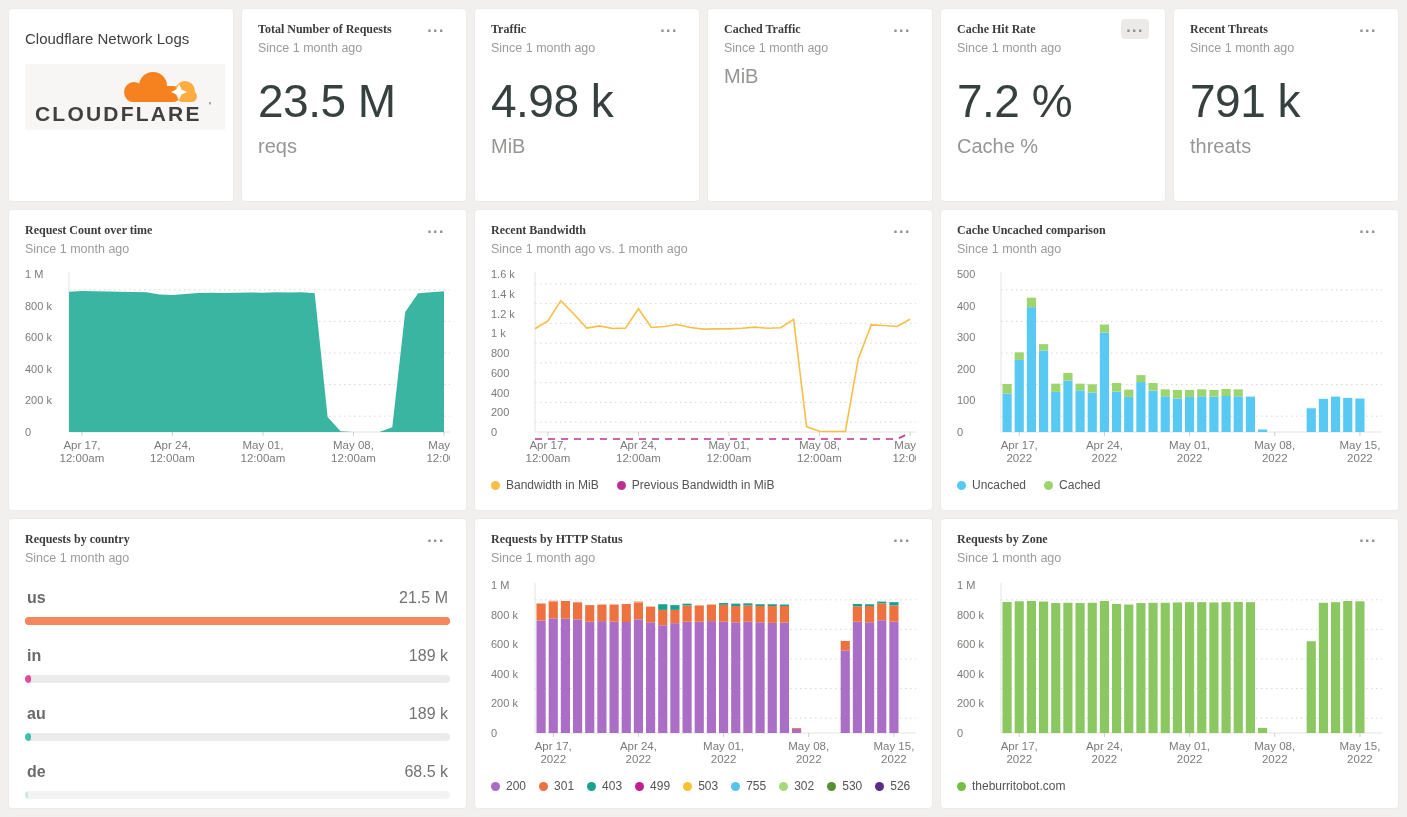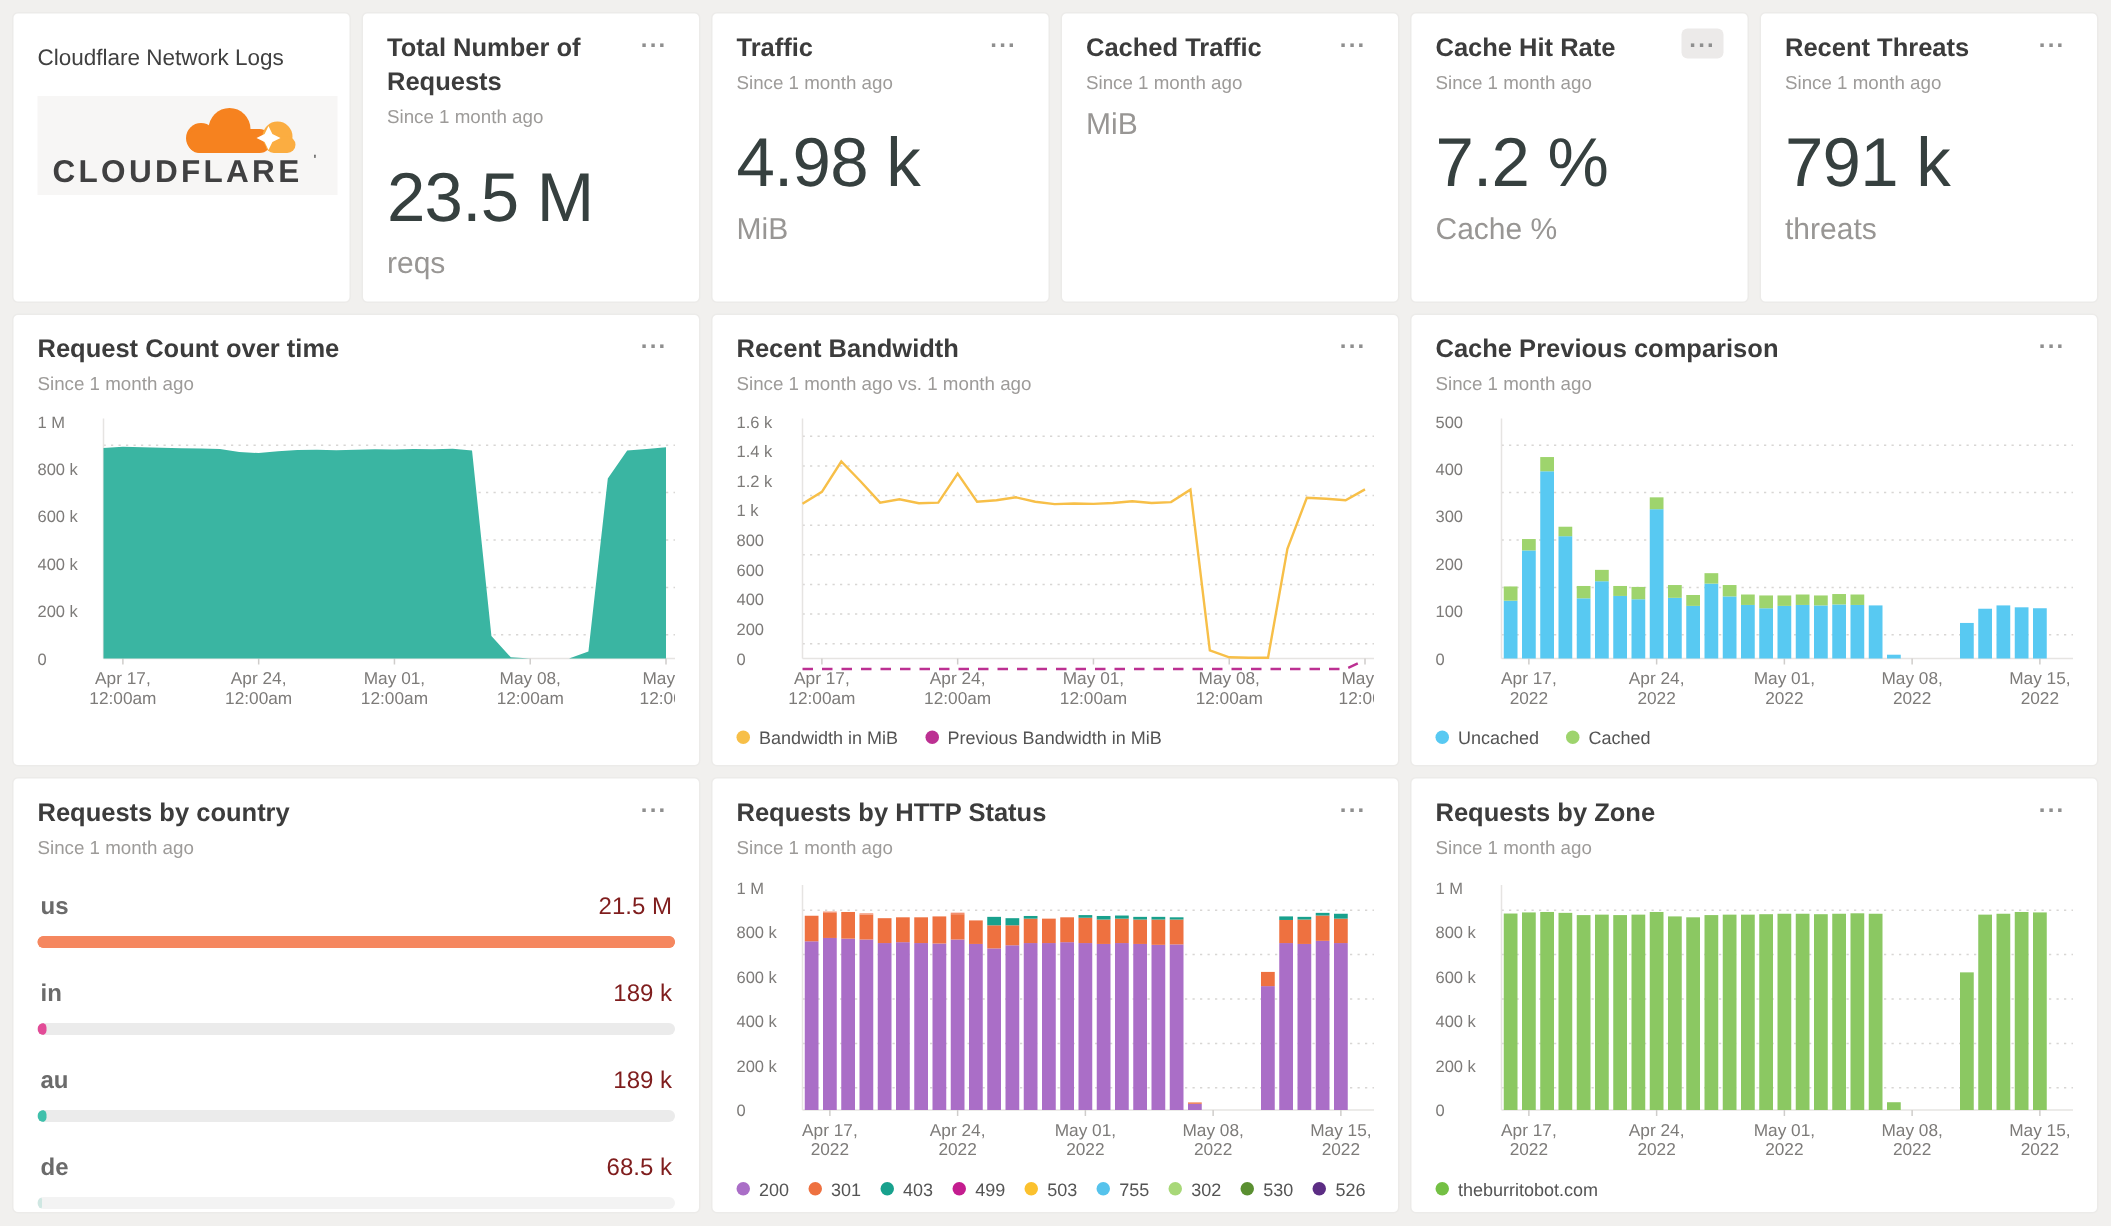--- a/index.html
+++ b/index.html
@@ -12,21 +12,21 @@
   .page { width:100%; height:100%; padding:8px; display:flex; flex-direction:column; gap:7px; }
   .row { display:grid; gap:7px; }
   .row.top { grid-template-columns:repeat(6,1fr); height:194px; }
   .row.mid { grid-template-columns:repeat(3,1fr); height:302px; }
   .row.bot { grid-template-columns:repeat(3,1fr); flex:1; min-height:0; }
   .card {
     background:#ffffff; border:1px solid #ecebe9; border-radius:4px;
     padding:12px 16px; position:relative; overflow:hidden;
   }
   .card-head { display:flex; justify-content:space-between; align-items:flex-start; }
-  .c-title { font-size:17px; font-weight:700; color:#3c3c3c; line-height:1.35; }
+  .c-title { font-size:12px; font-weight:700; color:#3c3c3c; line-height:1.35;font-family:Liberation Serif, serif; }
   .c-sub   { font-size:12.5px; color:#9d9b99; margin-top:4px; }
   .dots {
     font-size:16px; font-weight:700; color:#8f8f8f; letter-spacing:1.5px;
     line-height:4px; cursor:pointer; padding:6px 5px 10px; border-radius:4px; margin-top:-2px;
   }
   .dots.active { background:#eceae9; }
   .stat-value { font-size:46px; color:#36403f; margin-top:22px; letter-spacing:-0.5px; line-height:1.05; }
   .stat-unit  { font-size:20px; color:#989694; margin-top:10px; }
   .brand-title { font-size:15px; color:#404040; line-height:1.55; margin-top:6px; }
   .logo-box { margin-top:14px; background:#f7f6f5; height:66px; width:200px; display:flex; align-items:center; justify-content:center; }
@@ -35,21 +35,21 @@
   .chart.bot { height:196px; margin-top:12px; }
   svg { display:block; }
   svg text { font-family:"Liberation Sans", sans-serif; }
   .legend { display:flex; gap:18px; margin-top:6px; font-size:12px; color:#545454; align-items:center; flex-wrap:wrap; }
   .legend-item { display:flex; align-items:center; cursor:pointer; }
   .legend-dot { width:9px; height:9px; border-radius:50%; display:inline-block; margin-right:6px; }
   .country { margin-top:24px; }
   .c-row { margin-bottom:22px; }
   .c-row-top { display:flex; justify-content:space-between; font-size:16px; padding:0 2px; }
   .c-label { color:#6b6b6b;font-weight:bold; }
-  .c-value { color:#7f1d1d; }
+  .c-value { color:#737373; }
   .c-track { height:8px; background:#ebebeb; border-radius:4px; margin-top:10px; position:relative; overflow:hidden; }
   .c-fill  { position:absolute; left:0; top:0; height:100%; border-radius:4px; }
 </style>
 </head>
 <body>
 
 <div class="page">
 
   <div class="row top">
 
@@ -220,21 +220,21 @@
           <span class="legend-item">
             <span class="legend-dot" style="background: rgb(188, 48, 146);"></span>
             <span>Previous Bandwidth in MiB</span>
           </span>
         </div>
     </div>
 
     <div class="card">
       <div class="card-head">
         <div>
-          <div class="c-title">Cache Previous comparison</div>
+          <div class="c-title">Cache Uncached comparison</div>
           <div class="c-sub">Since 1 month ago</div>
         </div>
         <div class="dots">...</div>
       </div>
       <div class="chart mid">
           <svg width="425" height="206">
             <line x1="44" y1="23.799999999999997" x2="425" y2="23.799999999999997" stroke="#d8d6d4" stroke-width="1" stroke-dasharray="1.5 3.5"></line>
             <line x1="44" y1="55.400000000000006" x2="425" y2="55.400000000000006" stroke="#d8d6d4" stroke-width="1" stroke-dasharray="1.5 3.5"></line>
             <line x1="44" y1="87" x2="425" y2="87" stroke="#d8d6d4" stroke-width="1" stroke-dasharray="1.5 3.5"></line>
             <line x1="44" y1="118.6" x2="425" y2="118.6" stroke="#d8d6d4" stroke-width="1" stroke-dasharray="1.5 3.5"></line>

